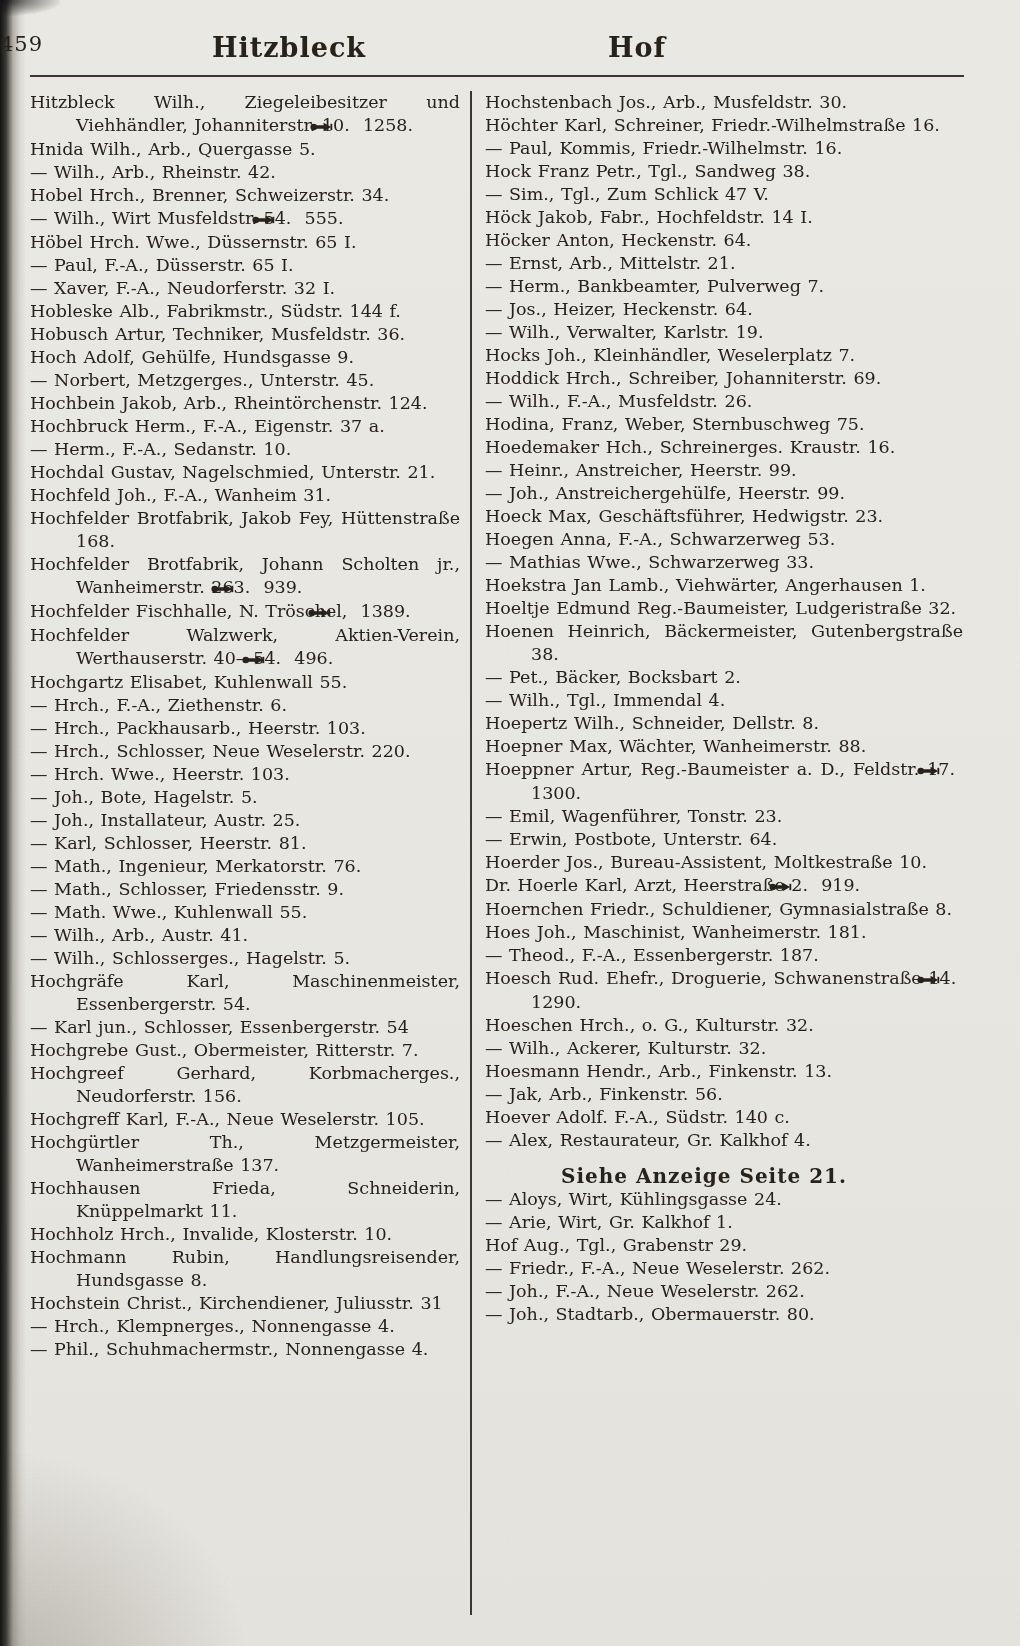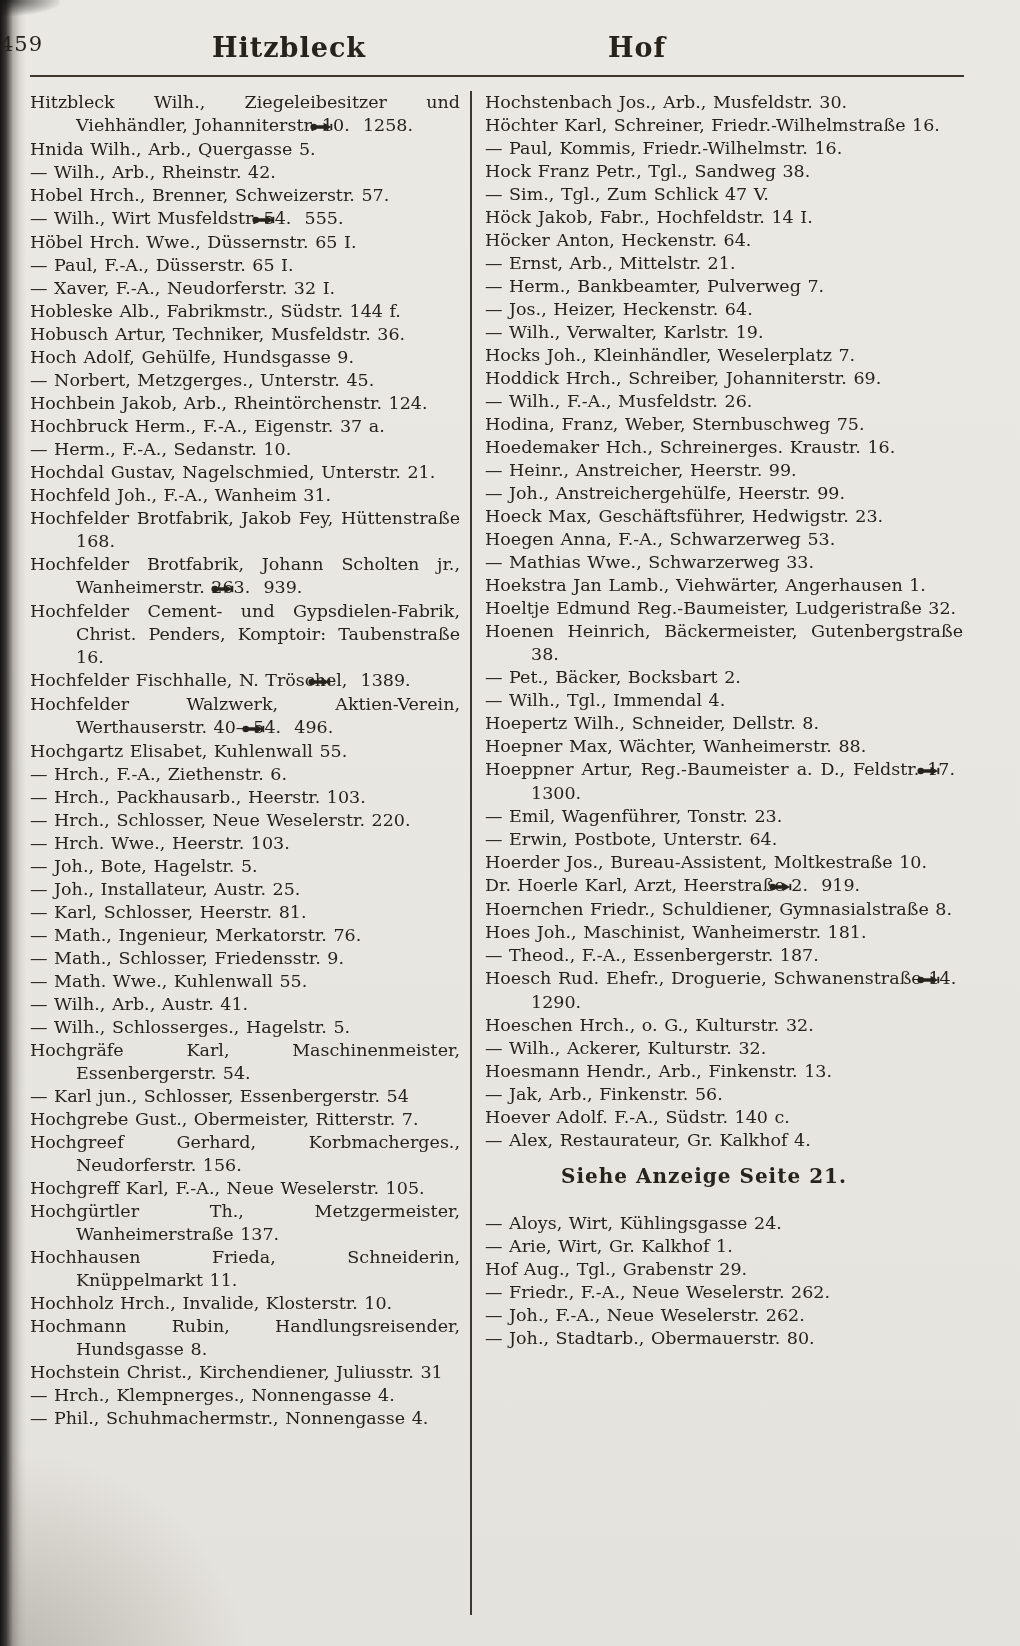--- a/index.html
+++ b/index.html
@@ -77,21 +77,21 @@
     padding-left: 46px;
     text-indent: -46px;
     word-spacing: 1px;
   }
   .notice {
     font-size: 20px;
     line-height: 24px;
     font-weight: bold;
     text-align: center;
     letter-spacing: 1px;
-    margin: 12px 40px 24px 0;
+    margin: 12px 40px 0 0;
   }
   .phone-icon { display: inline-block; vertical-align: -1px; }
   .phone-icon svg { fill: #26221c; }
   .phone-number { white-space: nowrap; }
 </style>
 </head>
 <body>
 
 <div class="page">
   <div class="binding-edge"></div>
@@ -107,21 +107,21 @@
   <main class="columns">
     <div class="col col-left" id="col-left">
         <div class="entry"><span class="entry-text">Hitzbleck Wilh., Ziegeleibesitzer und Viehhändler, Johanniterstr. 10.</span> <span class="phone-icon"><svg viewBox="0 0 27 12" width="23" height="10" aria-hidden="true">
               <circle cx="4.2" cy="6" r="4"></circle>
               <rect x="7" y="3.9" width="9.5" height="4.2"></rect>
               <path d="M16 0.8 L25 6 L16 11.2 Z"></path>
               <rect x="24.2" y="2.2" width="2.2" height="7.6"></rect>
             </svg></span><span class="phone-number"> 1258.</span></div>
         <div class="entry"><span class="entry-text">Hnida Wilh., Arb., Quergasse 5.</span></div>
         <div class="entry"><span class="entry-text">— Wilh., Arb., Rheinstr. 42.</span></div>
-        <div class="entry"><span class="entry-text">Hobel Hrch., Brenner, Schweizerstr. 57.</span></div>
+        <div class="entry"><span class="entry-text">Hobel Hrch., Brenner, Schweizerstr. 34.</span></div>
         <div class="entry"><span class="entry-text">— Wilh., Wirt Musfeldstr. 54.</span> <span class="phone-icon"><svg viewBox="0 0 27 12" width="23" height="10" aria-hidden="true">
               <circle cx="4.2" cy="6" r="4"></circle>
               <rect x="7" y="3.9" width="9.5" height="4.2"></rect>
               <path d="M16 0.8 L25 6 L16 11.2 Z"></path>
               <rect x="24.2" y="2.2" width="2.2" height="7.6"></rect>
             </svg></span><span class="phone-number"> 555.</span></div>
         <div class="entry"><span class="entry-text">Höbel Hrch. Wwe., Düssernstr. 65 I.</span></div>
         <div class="entry"><span class="entry-text">— Paul, F.-A., Düsserstr. 65 I.</span></div>
         <div class="entry"><span class="entry-text">— Xaver, F.-A., Neudorferstr. 32 I.</span></div>
         <div class="entry"><span class="entry-text">Hobleske Alb., Fabrikmstr., Südstr. 144 f.</span></div>
@@ -133,21 +133,20 @@
         <div class="entry"><span class="entry-text">— Herm., F.-A., Sedanstr. 10.</span></div>
         <div class="entry"><span class="entry-text">Hochdal Gustav, Nagelschmied, Unterstr. 21.</span></div>
         <div class="entry"><span class="entry-text">Hochfeld Joh., F.-A., Wanheim 31.</span></div>
         <div class="entry"><span class="entry-text">Hochfelder Brotfabrik, Jakob Fey, Hüttenstraße 168.</span></div>
         <div class="entry"><span class="entry-text">Hochfelder Brotfabrik, Johann Scholten jr., Wanheimerstr. 263.</span> <span class="phone-icon"><svg viewBox="0 0 27 12" width="23" height="10" aria-hidden="true">
               <circle cx="4.2" cy="6" r="4"></circle>
               <rect x="7" y="3.9" width="9.5" height="4.2"></rect>
               <path d="M16 0.8 L25 6 L16 11.2 Z"></path>
               <rect x="24.2" y="2.2" width="2.2" height="7.6"></rect>
             </svg></span><span class="phone-number"> 939.</span></div>
-        <div class="entry"><span class="entry-text">Hochfelder Cement- und Gypsdielen-Fabrik, Christ. Penders, Komptoir: Taubenstraße 16.</span></div>
         <div class="entry"><span class="entry-text">Hochfelder Fischhalle, N. Tröschel,</span> <span class="phone-icon"><svg viewBox="0 0 27 12" width="23" height="10" aria-hidden="true">
               <circle cx="4.2" cy="6" r="4"></circle>
               <rect x="7" y="3.9" width="9.5" height="4.2"></rect>
               <path d="M16 0.8 L25 6 L16 11.2 Z"></path>
               <rect x="24.2" y="2.2" width="2.2" height="7.6"></rect>
             </svg></span><span class="phone-number"> 1389.</span></div>
         <div class="entry"><span class="entry-text">Hochfelder Walzwerk, Aktien-Verein, Werthauserstr. 40—54.</span> <span class="phone-icon"><svg viewBox="0 0 27 12" width="23" height="10" aria-hidden="true">
               <circle cx="4.2" cy="6" r="4"></circle>
               <rect x="7" y="3.9" width="9.5" height="4.2"></rect>
               <path d="M16 0.8 L25 6 L16 11.2 Z"></path>

